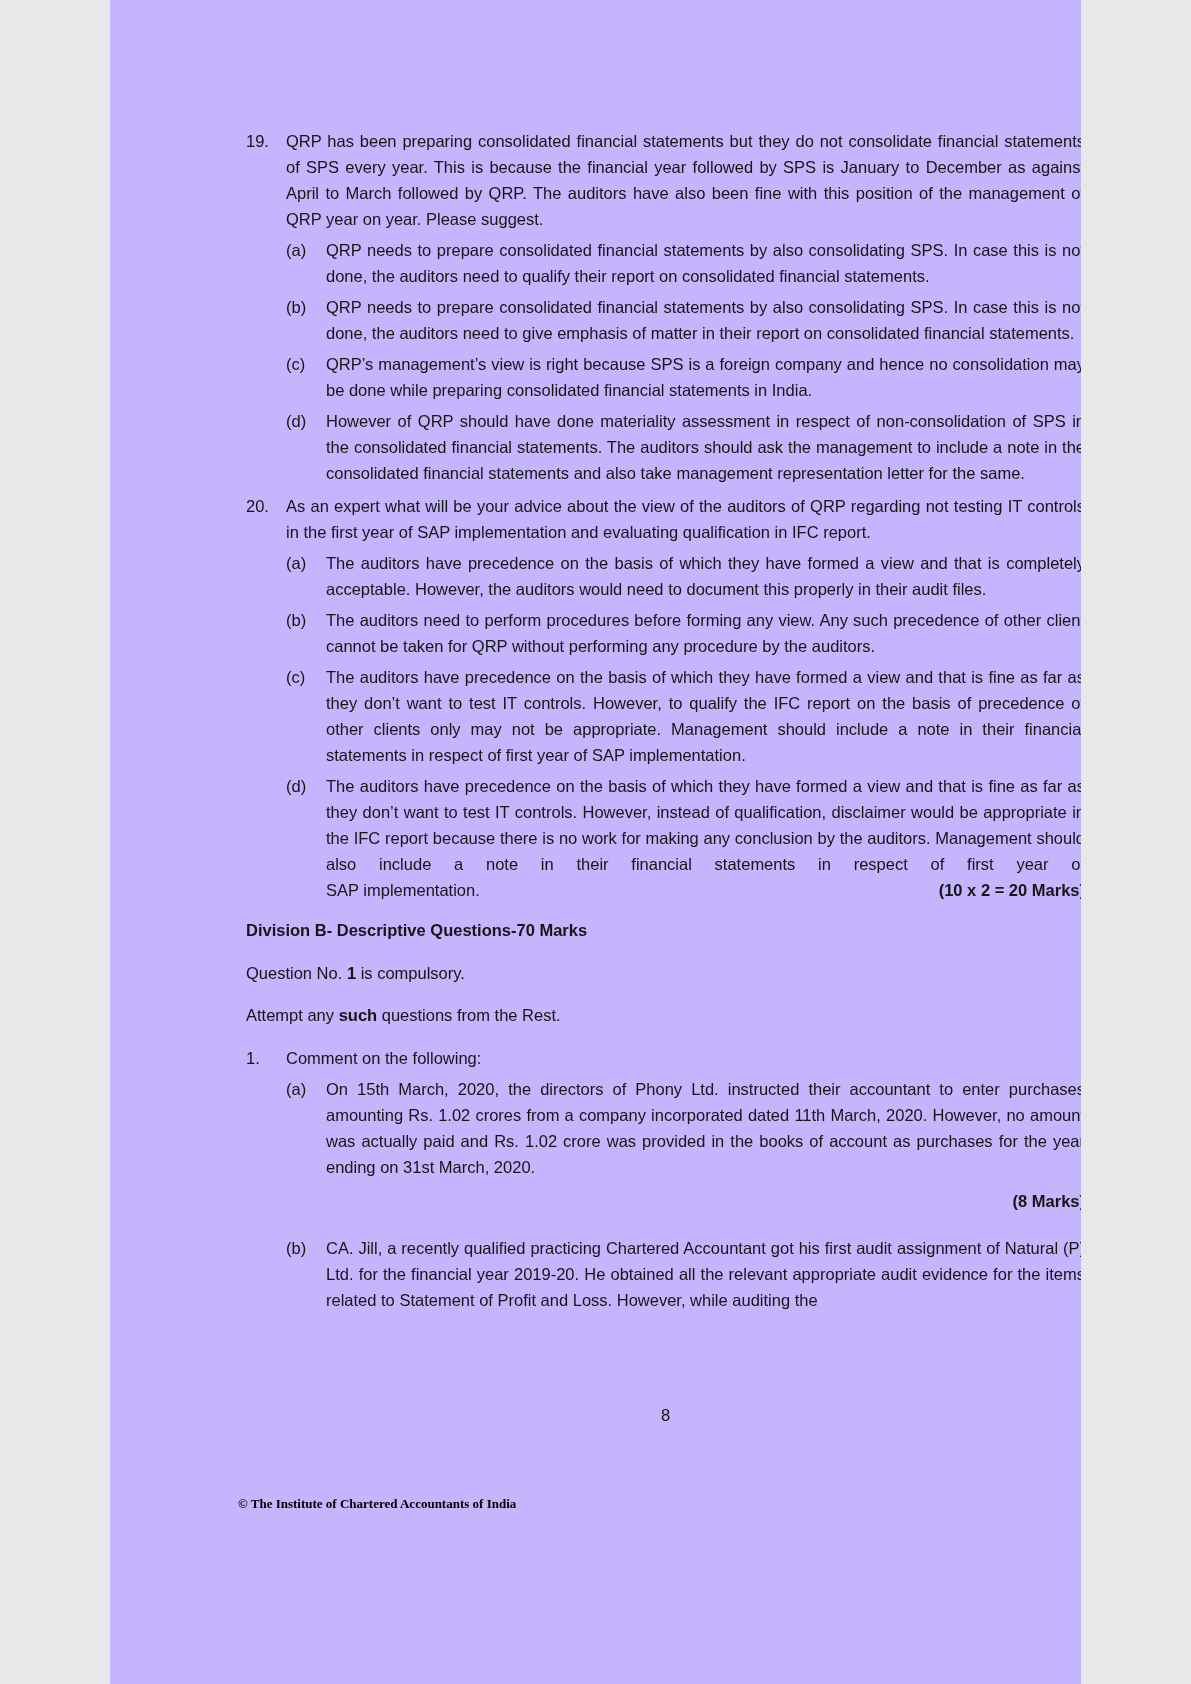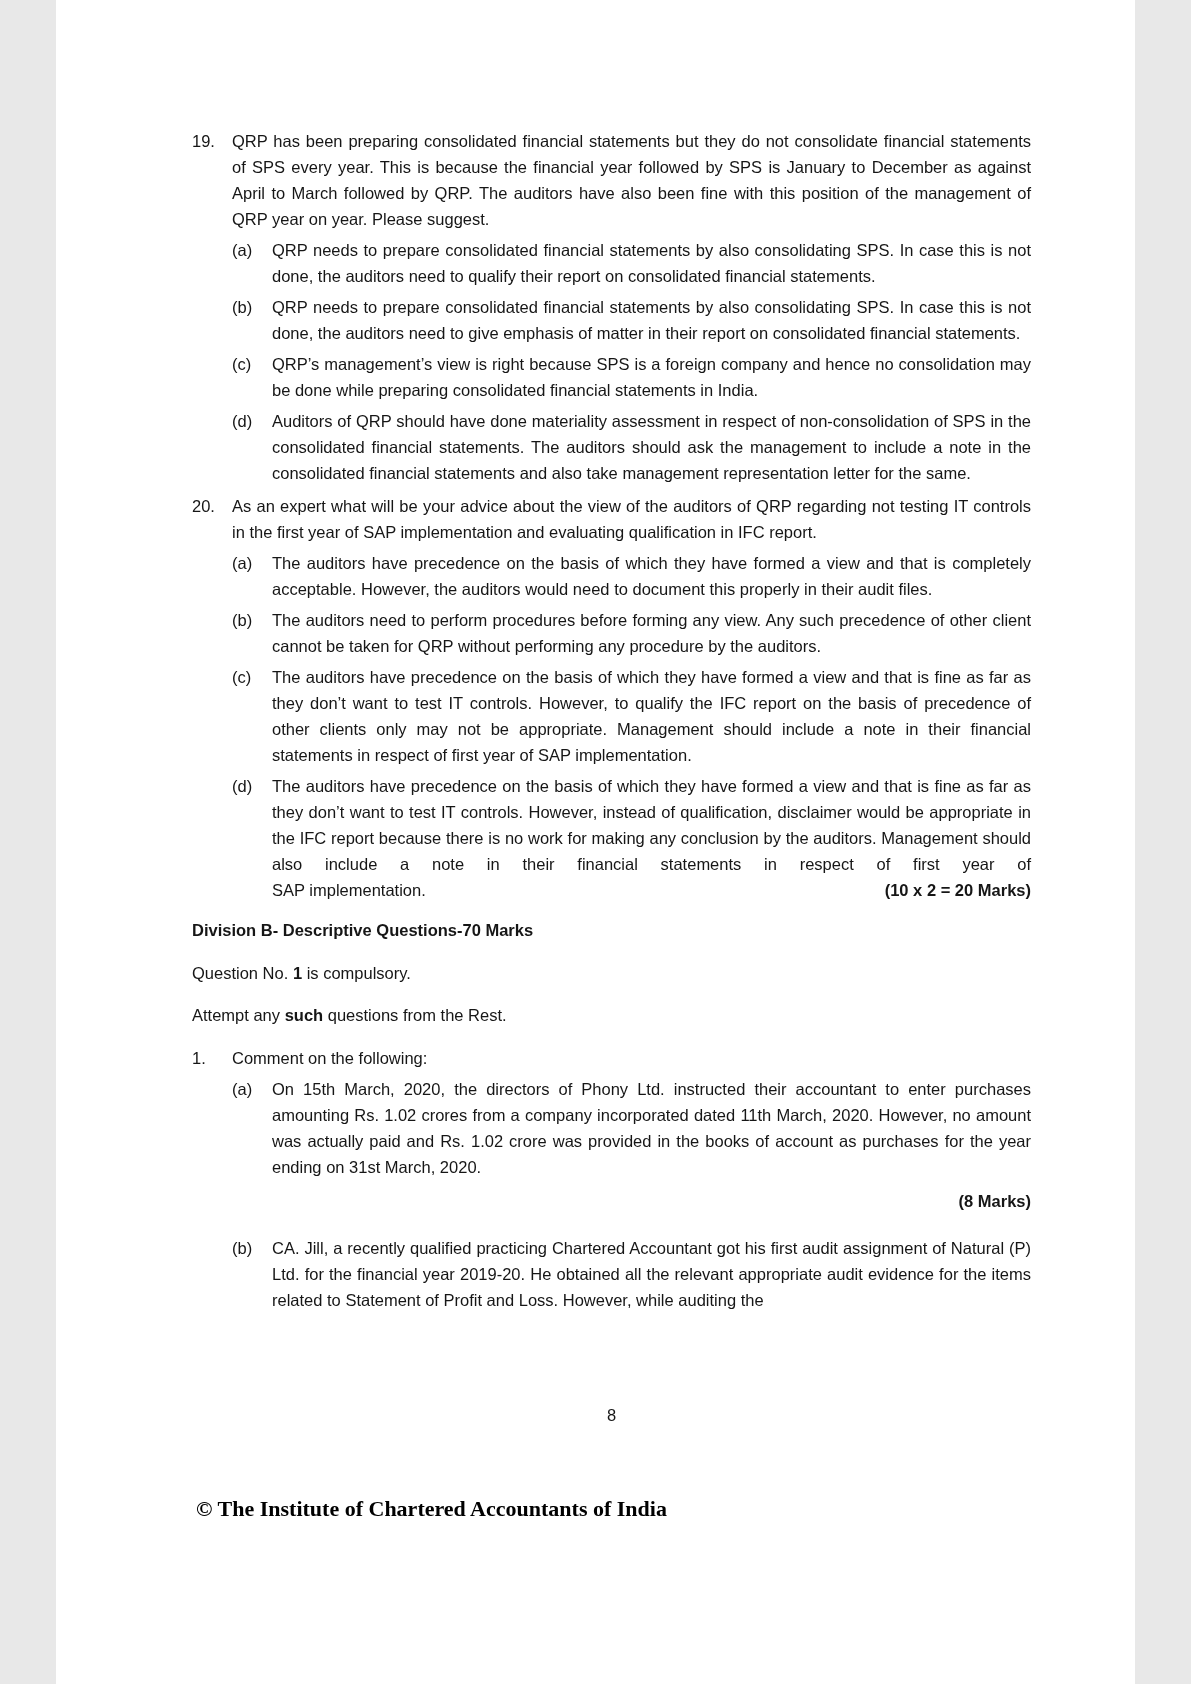--- a/index.html
+++ b/index.html
@@ -1,22 +1,22 @@
 <!DOCTYPE html>
 <html><head>
 <meta charset="utf-8">
 <style>
   * { box-sizing: border-box; }
   html, body { margin: 0; padding: 0; background: #e8e8e8; }
   .page {
     position: relative;
-    width: 1079px;
+    width: 971px;
     height: 1684px;
     margin: 0 auto;
-    background: #ffffff;
+    background: #c4b5fd;
     overflow: hidden;
     font-family: "Liberation Sans", "DejaVu Sans", sans-serif;
     color: #161616;
     padding-left: 8px;
   }
   .content {
     position: absolute;
     top: 128px;
     left: 136px;
     width: 839px;
@@ -43,24 +43,24 @@
     position: absolute;
     top: 1406px;
     left: 136px;
     width: 839px;
     text-align: center;
     font-size: 16.5px;
   }
   .footer {
     position: absolute;
     top: 1496px;
-    left: 140px;
+    left: 128px;
     font-family: "Liberation Serif", "DejaVu Serif", serif;
     font-weight: 700;
-    font-size: 22px;
+    font-size: 13px;
     color: #000000;
   }
 </style>
 </head>
 <body>
 
 <div class="page">
   <div class="content">
 
     <div class="q">
@@ -78,21 +78,21 @@
           <p class="opt-text">QRP needs to prepare consolidated financial statements by also consolidating SPS. In case this is not done, the auditors need to give emphasis of matter in their report on consolidated financial statements.</p>
         </div>
 
         <div class="opt">
           <span class="opt-label">(c)</span>
           <p class="opt-text">QRP’s management’s view is right because SPS is a foreign company and hence no consolidation may be done while preparing consolidated financial statements in India.</p>
         </div>
 
         <div class="opt">
           <span class="opt-label">(d)</span>
-          <p class="opt-text">Auditors of QRP should have done materiality assessment in respect of non-consolidation of SPS in the consolidated financial statements. The auditors should ask the management to include a note in the consolidated financial statements and also take management representation letter for the same.</p>
+          <p class="opt-text">However of QRP should have done materiality assessment in respect of non-consolidation of SPS in the consolidated financial statements. The auditors should ask the management to include a note in the consolidated financial statements and also take management representation letter for the same.</p>
         </div>
       </div>
     </div>
 
     <div class="q gap-top">
       <div class="q-num">20.</div>
       <div class="q-body">
         <p class="q-intro">As an expert what will be your advice about the view of the auditors of QRP regarding not testing IT controls in the first year of SAP implementation and evaluating qualification in IFC report.</p>
 
         <div class="opt">

